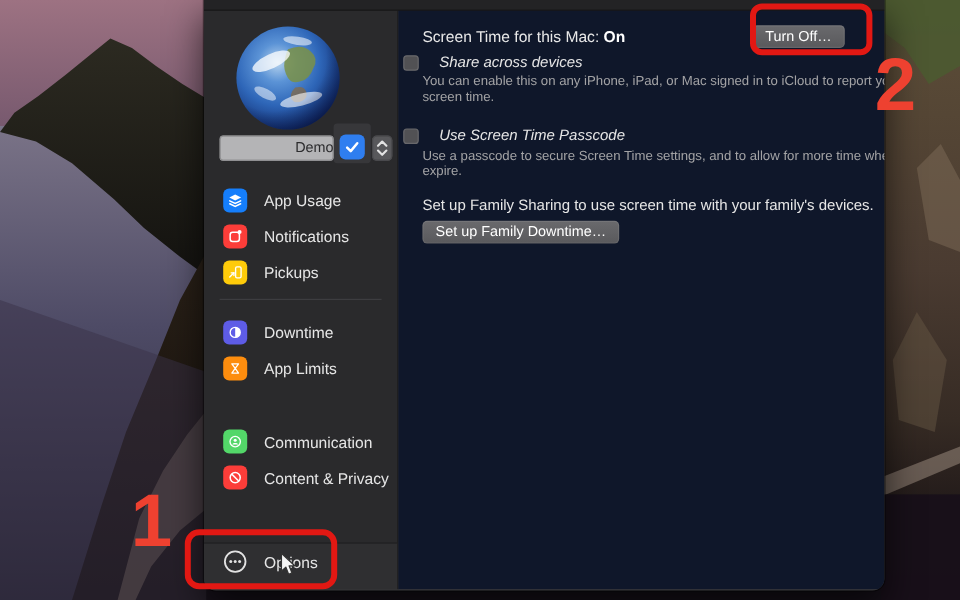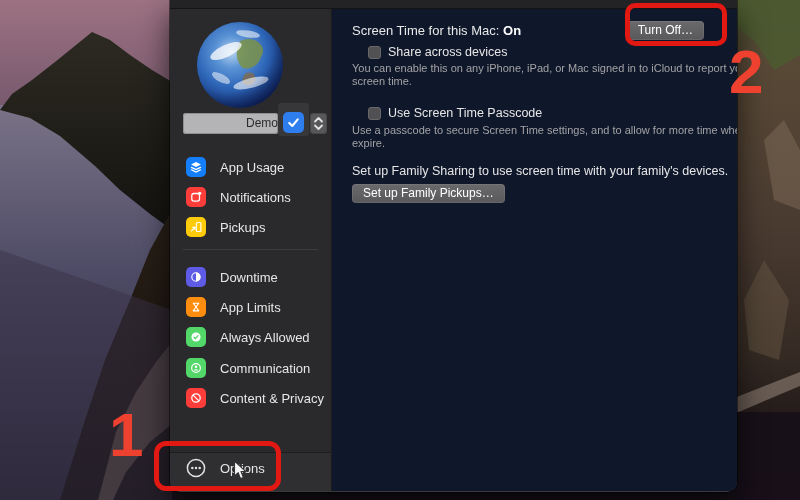--- a/index.html
+++ b/index.html
@@ -37,21 +37,21 @@
   .options-row { position:absolute; left:15px; top:448px; display:flex; align-items:center; gap:13px; }
 
   
   .content { position:relative; flex:1; background:#0f172a; }
   .page-title { position:absolute; left:20px; top:14px; font-size:13px; color:#e8e8e8; }
   .page-title b { color:#ffffff; }
   .btn { background:linear-gradient(#6a6a6d,#59595c); color:#fff; font-size:12px; line-height:19px;
          height:19px; padding:0 11px; border-radius:4px; border:none; white-space:nowrap;
          box-shadow:inset 0 0 0 1px rgba(255,255,255,.08); font-family:"Liberation Sans",sans-serif; }
   .turnoff-btn { position:absolute; right:33px; top:12px;text-align:center; }
-  .check-row { position:absolute; left:36px; display:flex; align-items:center; gap:7px; }
+  .check-row { position:absolute; left:4px; display:flex; align-items:center; gap:17px;font-style:italic; }
   .checkbox { width:13px; height:13px; background:#515154; border:1px solid #68686b; border-radius:3px; flex:none; }
   .check-label { font-size:12.5px; color:#e6e6e6; }
   .desc { position:absolute; left:20px; width:452px; font-size:11px; color:#a3a3a5; line-height:12.5px; }
   .family-text { position:absolute; left:20px; top:155px; font-size:12.5px; color:#e6e6e6; }
   .family-btn { position:absolute; left:20px; top:175px; }
 
   
   .anno-rect { position:absolute; border:5px solid #e21813; z-index:5; }
   #rect-2 { left:625px; top:3px; width:102px; height:43px; border-radius:10px; }
   #rect-1 { left:154px; top:441px; width:127px; height:50px; border-radius:12px; }
@@ -198,29 +198,20 @@
           <span class="nav-label">Downtime</span>
         </div>
         <div class="nav-item" style="top:288px">
           <span class="nav-icon" style="background: rgb(253, 141, 14);">
             <svg width="14" height="14" viewBox="0 0 20 20">
                 <path d="M6 4.5h8L10 10zM6 15.5h8L10 10z" stroke="#fff" stroke-width="1.5" fill="none" stroke-linejoin="round"></path>
               </svg>
           </span>
           <span class="nav-label">App Limits</span>
         </div>
-        <div class="nav-item" style="top:318px">
-          <span class="nav-icon" style="background: rgb(83, 215, 105);">
-            <svg width="14" height="14" viewBox="0 0 20 20">
-                <circle cx="10" cy="10" r="6.5" fill="#fff"></circle>
-                <path d="M7.2 10.2l2 2.2 3.6-4.4" stroke="#53d769" stroke-width="1.9" fill="none" stroke-linecap="round" stroke-linejoin="round"></path>
-              </svg>
-          </span>
-          <span class="nav-label">Always Allowed</span>
-        </div>
         <div class="nav-item" style="top:379px">
           <span class="nav-icon" style="background: rgb(252, 61, 57);">
             <svg width="14" height="14" viewBox="0 0 20 20">
                 <circle cx="10" cy="10" r="6" stroke="#fff" stroke-width="1.8" fill="none"></circle>
                 <path d="M5.9 5.9l8.2 8.2" stroke="#fff" stroke-width="1.8"></path>
               </svg>
           </span>
           <span class="nav-label">Content &amp; Privacy</span>
         </div>
         <div class="nav-item" style="top:349px">
@@ -259,21 +250,21 @@
         </div>
         <div class="desc" style="top:53px">You can enable this on any iPhone, iPad, or Mac signed in to iCloud to report your combined screen time.</div>
 
         <div class="check-row" style="top:97px">
           <span class="checkbox"></span>
           <span class="check-label">Use Screen Time Passcode</span>
         </div>
         <div class="desc" style="top:115px">Use a passcode to secure Screen Time settings, and to allow for more time when limits expire.</div>
 
         <div class="family-text">Set up Family Sharing to use screen time with your family's devices.</div>
-        <button class="btn family-btn">Set up Family Pickups…</button>
+        <button class="btn family-btn">Set up Family Downtime…</button>
       </div>
     </div>
   </div>
 
   <div class="anno-rect" id="rect-2"></div>
   <div class="anno-num" id="num-2">2</div>
   <div class="anno-rect" id="rect-1"></div>
   <div class="anno-num" id="num-1">1</div>
 
   <svg id="cursor" width="15" height="21" viewBox="0 0 15 21">

